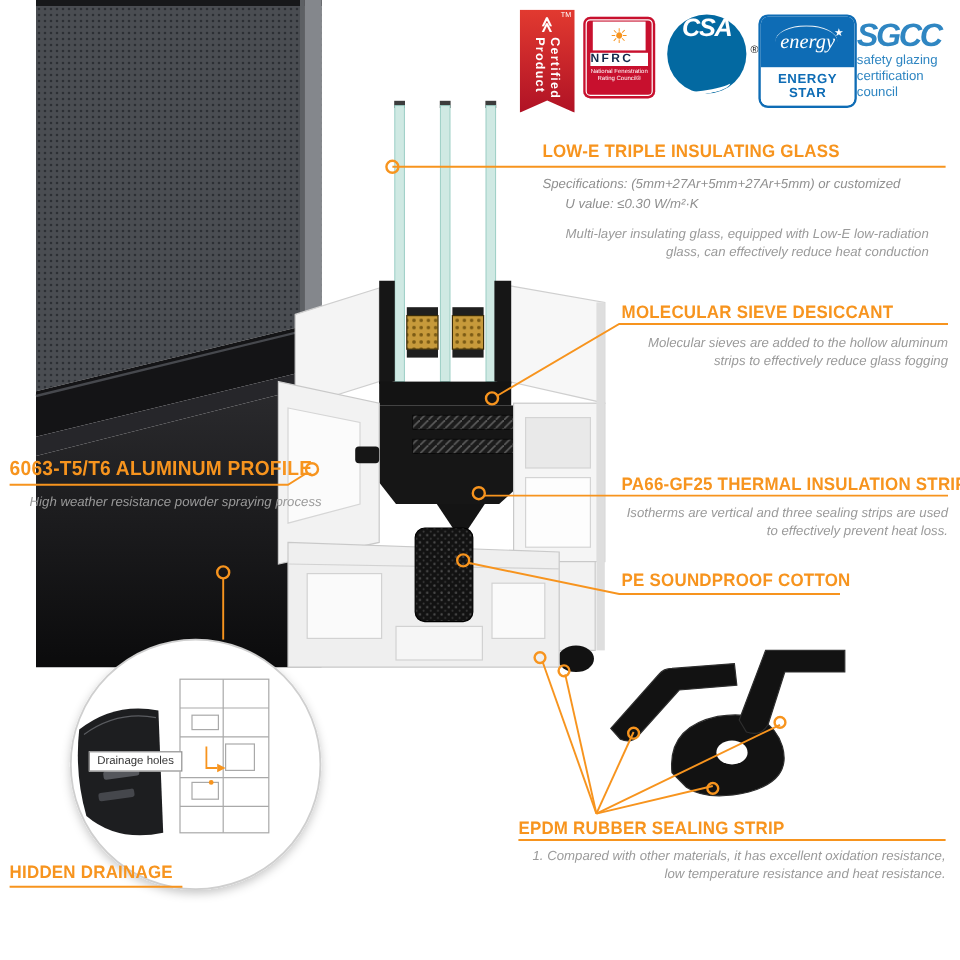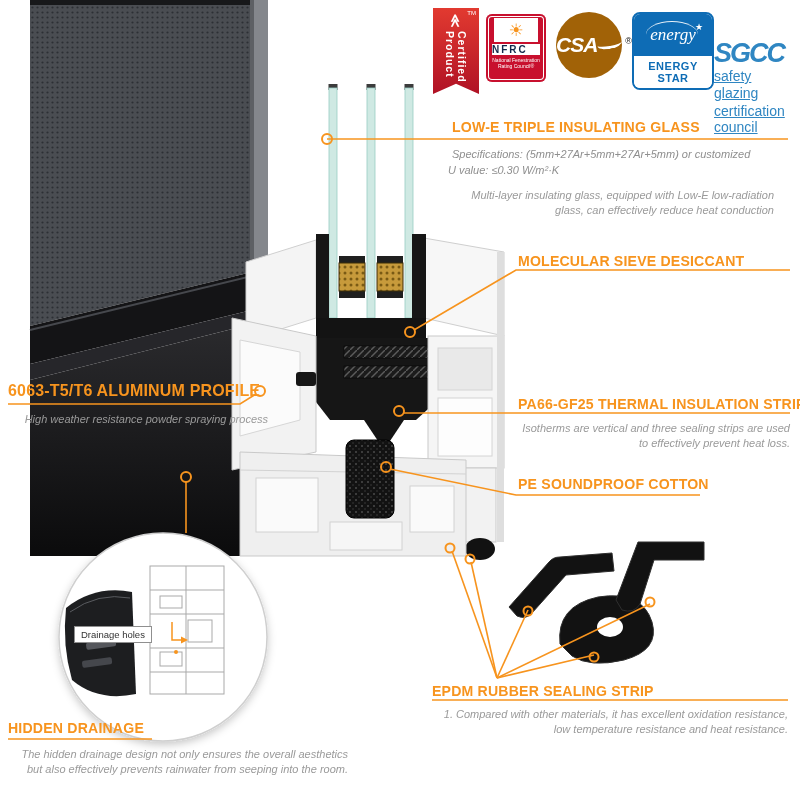--- a/index.html
+++ b/index.html
@@ -37,41 +37,41 @@
 
   .nfrc{width:60px;height:68px;background:var(--nfrc-red);border-radius:6px;
         box-shadow:inset 0 0 0 2px var(--nfrc-red), inset 0 0 0 3px #ffffff;
         display:flex;flex-direction:column;align-items:center;padding-top:4px;box-sizing:border-box;}
   .nfrc-sun-panel{width:44px;height:24px;background:#fff;display:flex;align-items:center;justify-content:center;}
   .nfrc-sun{color:var(--accent);font-size:17px;line-height:1;}
   .nfrc-name{width:48px;background:#fff;color:var(--navy);font-weight:bold;font-size:10px;
              letter-spacing:2px;text-align:left;margin:2px 0;}
   .nfrc-sub{color:#fff;font-size:5px;text-align:center;line-height:1.25;width:54px;}
 
-  .csa-circle{width:66px;height:66px;border-radius:50%;background:#a16207;display:flex;
-              flex-direction:row;align-items:center;justify-content:space-between;}
+  .csa-circle{width:66px;height:66px;border-radius:50%;background:#0369a1;display:flex;
+              flex-direction:column;align-items:center;justify-content:space-between;}
   .csa-text{color:#fff;font-style:italic;font-weight:900;font-size:21px;letter-spacing:-1px;}
   .csa-swoosh{display:block;width:40px;height:8px;border-bottom:3px solid #fff;
               border-radius:50%;transform:rotate(-10deg);margin-top:-4px;}
   .csa-reg{position:absolute;right:-10px;top:24px;font-size:9px;color:#111;}
 
   .estar{width:78px;border:2px solid var(--estar-blue);border-radius:8px;overflow:hidden;background:#fff;}
   .estar-top{background:var(--estar-blue);height:42px;position:relative;display:flex;
              align-items:center;justify-content:center;}
   .estar-script{color:#fff;font-family:"Liberation Serif",serif;font-style:italic;font-size:17px;}
   .estar-star{color:#fff;font-size:9px;position:absolute;right:9px;top:8px;}
   .estar-arc{position:absolute;left:12px;top:7px;width:52px;height:26px;
              border-top:1.5px solid rgba(255,255,255,.9);border-radius:50%;}
   .estar-bottom{background:#fff;color:var(--estar-blue);font-weight:bold;font-size:11px;
                 letter-spacing:.5px;text-align:center;padding:4px 0;}
 
   .sgcc{width:80px;}
   .sgcc-name{color:var(--sgcc-blue);font-style:italic;font-weight:900;font-size:27px;
-             letter-spacing:-2px;line-height:1;margin-top:24px;}
-  .sgcc-sub span{display:block;color:var(--sgcc-blue);font-size:14px;line-height:1.2;margin-top:1px;text-decoration:underline;}
+             letter-spacing:-2px;line-height:1;}
+  .sgcc-sub span{display:block;color:var(--sgcc-blue);font-size:11px;line-height:1.2;margin-top:1px;}
 </style>
 </head>
 <body>
 
 <div class="canvas">
 
   <svg width="800" height="800" viewBox="0 0 800 800">
     <defs>
       <pattern id="mesh" width="5" height="5" patternUnits="userSpaceOnUse">
         <rect width="5" height="5" fill="#4a4d52"></rect>
@@ -269,34 +269,34 @@
   <div class="badge sgcc" style="left:714px;top:16px;">
     <div class="sgcc-name">SGCC</div>
     <div class="sgcc-sub">
       <span>safety glazing</span>
       <span>certification council</span>
     </div>
   </div>
 
   <div class="abs t-head" style="left:452px;top:118px;">LOW-E TRIPLE INSULATING GLASS</div>
   <div class="abs t-spec" style="left:452px;top:148px;text-align:center;">Specifications:  (5mm+27Ar+5mm+27Ar+5mm) or customized</div>
-  <div class="abs t-spec" style="left:448px;top:164px;font-style:italic;">U value: ≤0.30 W/m²·K</div>
+  <div class="abs t-spec" style="left:471px;top:164px;font-style:italic;">U value: ≤0.30 W/m²·K</div>
   <div class="abs t-desc" style="left:452px;top:188px;width:322px;">Multi-layer insulating glass, equipped with Low-E low-radiation glass, can effectively reduce heat conduction</div>
 
   <div class="abs t-head" style="left:518px;top:252px;">MOLECULAR SIEVE DESICCANT</div>
+  <div class="abs t-desc" style="left:518px;top:279px;width:272px;">Molecular sieves are added to the hollow aluminum strips to effectively reduce glass fogging</div>
 
   <div class="abs t-head big" style="left:8px;top:381px;">6063-T5/T6 ALUMINUM PROFILE</div>
   <div class="abs t-desc" style="left:8px;top:412px;width:260px;">High weather resistance powder spraying process</div>
 
   <div class="abs t-head" style="left:518px;top:395px;">PA66-GF25 THERMAL INSULATION STRIP</div>
   <div class="abs t-desc" style="left:518px;top:421px;width:272px;">Isotherms are vertical and three sealing strips are used to effectively prevent heat loss.</div>
 
   <div class="abs t-head" style="left:518px;top:475px;">PE SOUNDPROOF COTTON</div>
 
   <div class="abs t-head" style="left:432px;top:682px;">EPDM RUBBER SEALING STRIP</div>
   <div class="abs t-desc" style="left:432px;top:707px;width:356px;">1. Compared with other materials, it has excellent oxidation resistance, low temperature resistance and heat resistance.</div>
 
   <div class="abs t-head" style="left:8px;top:719px;">HIDDEN DRAINAGE</div>
-  <div class="abs t-desc" style="left:8px;top:747px;width:340px;">The hidden drainage design not only ensures the overall aesthetics but also effectively prevents rainwater from seeping into the room.</div>
 
   <div class="inset-label" style="left:74px;top:626px;">Drainage holes</div>
 
 </div>
 
 </body></html>

